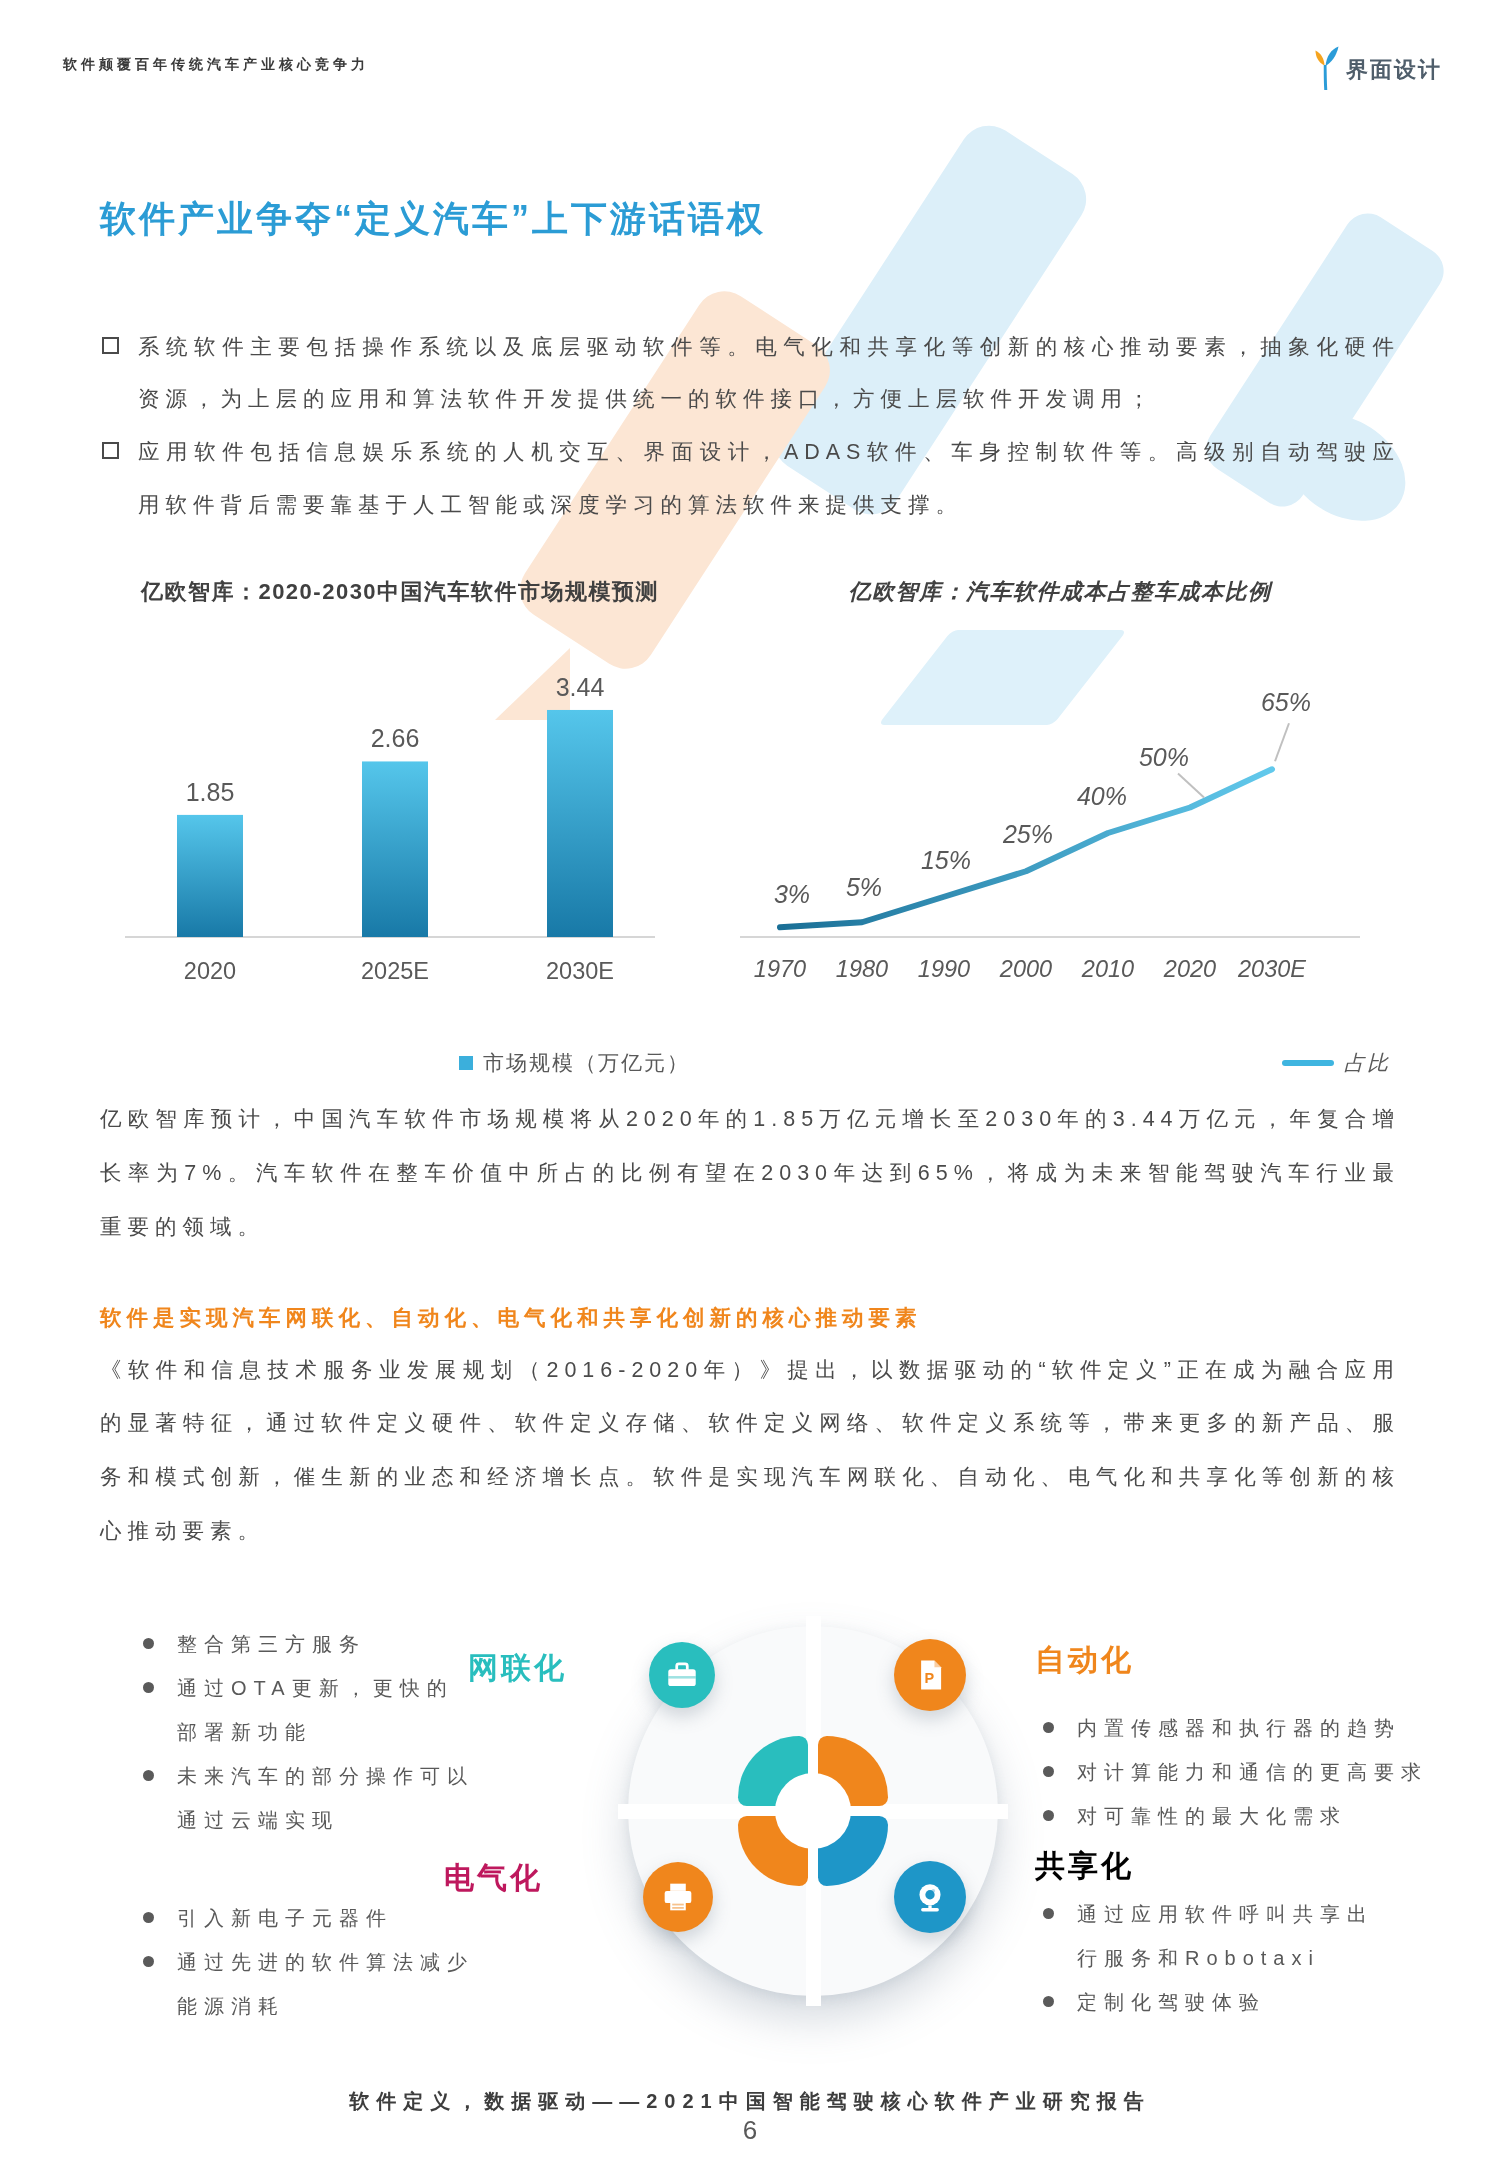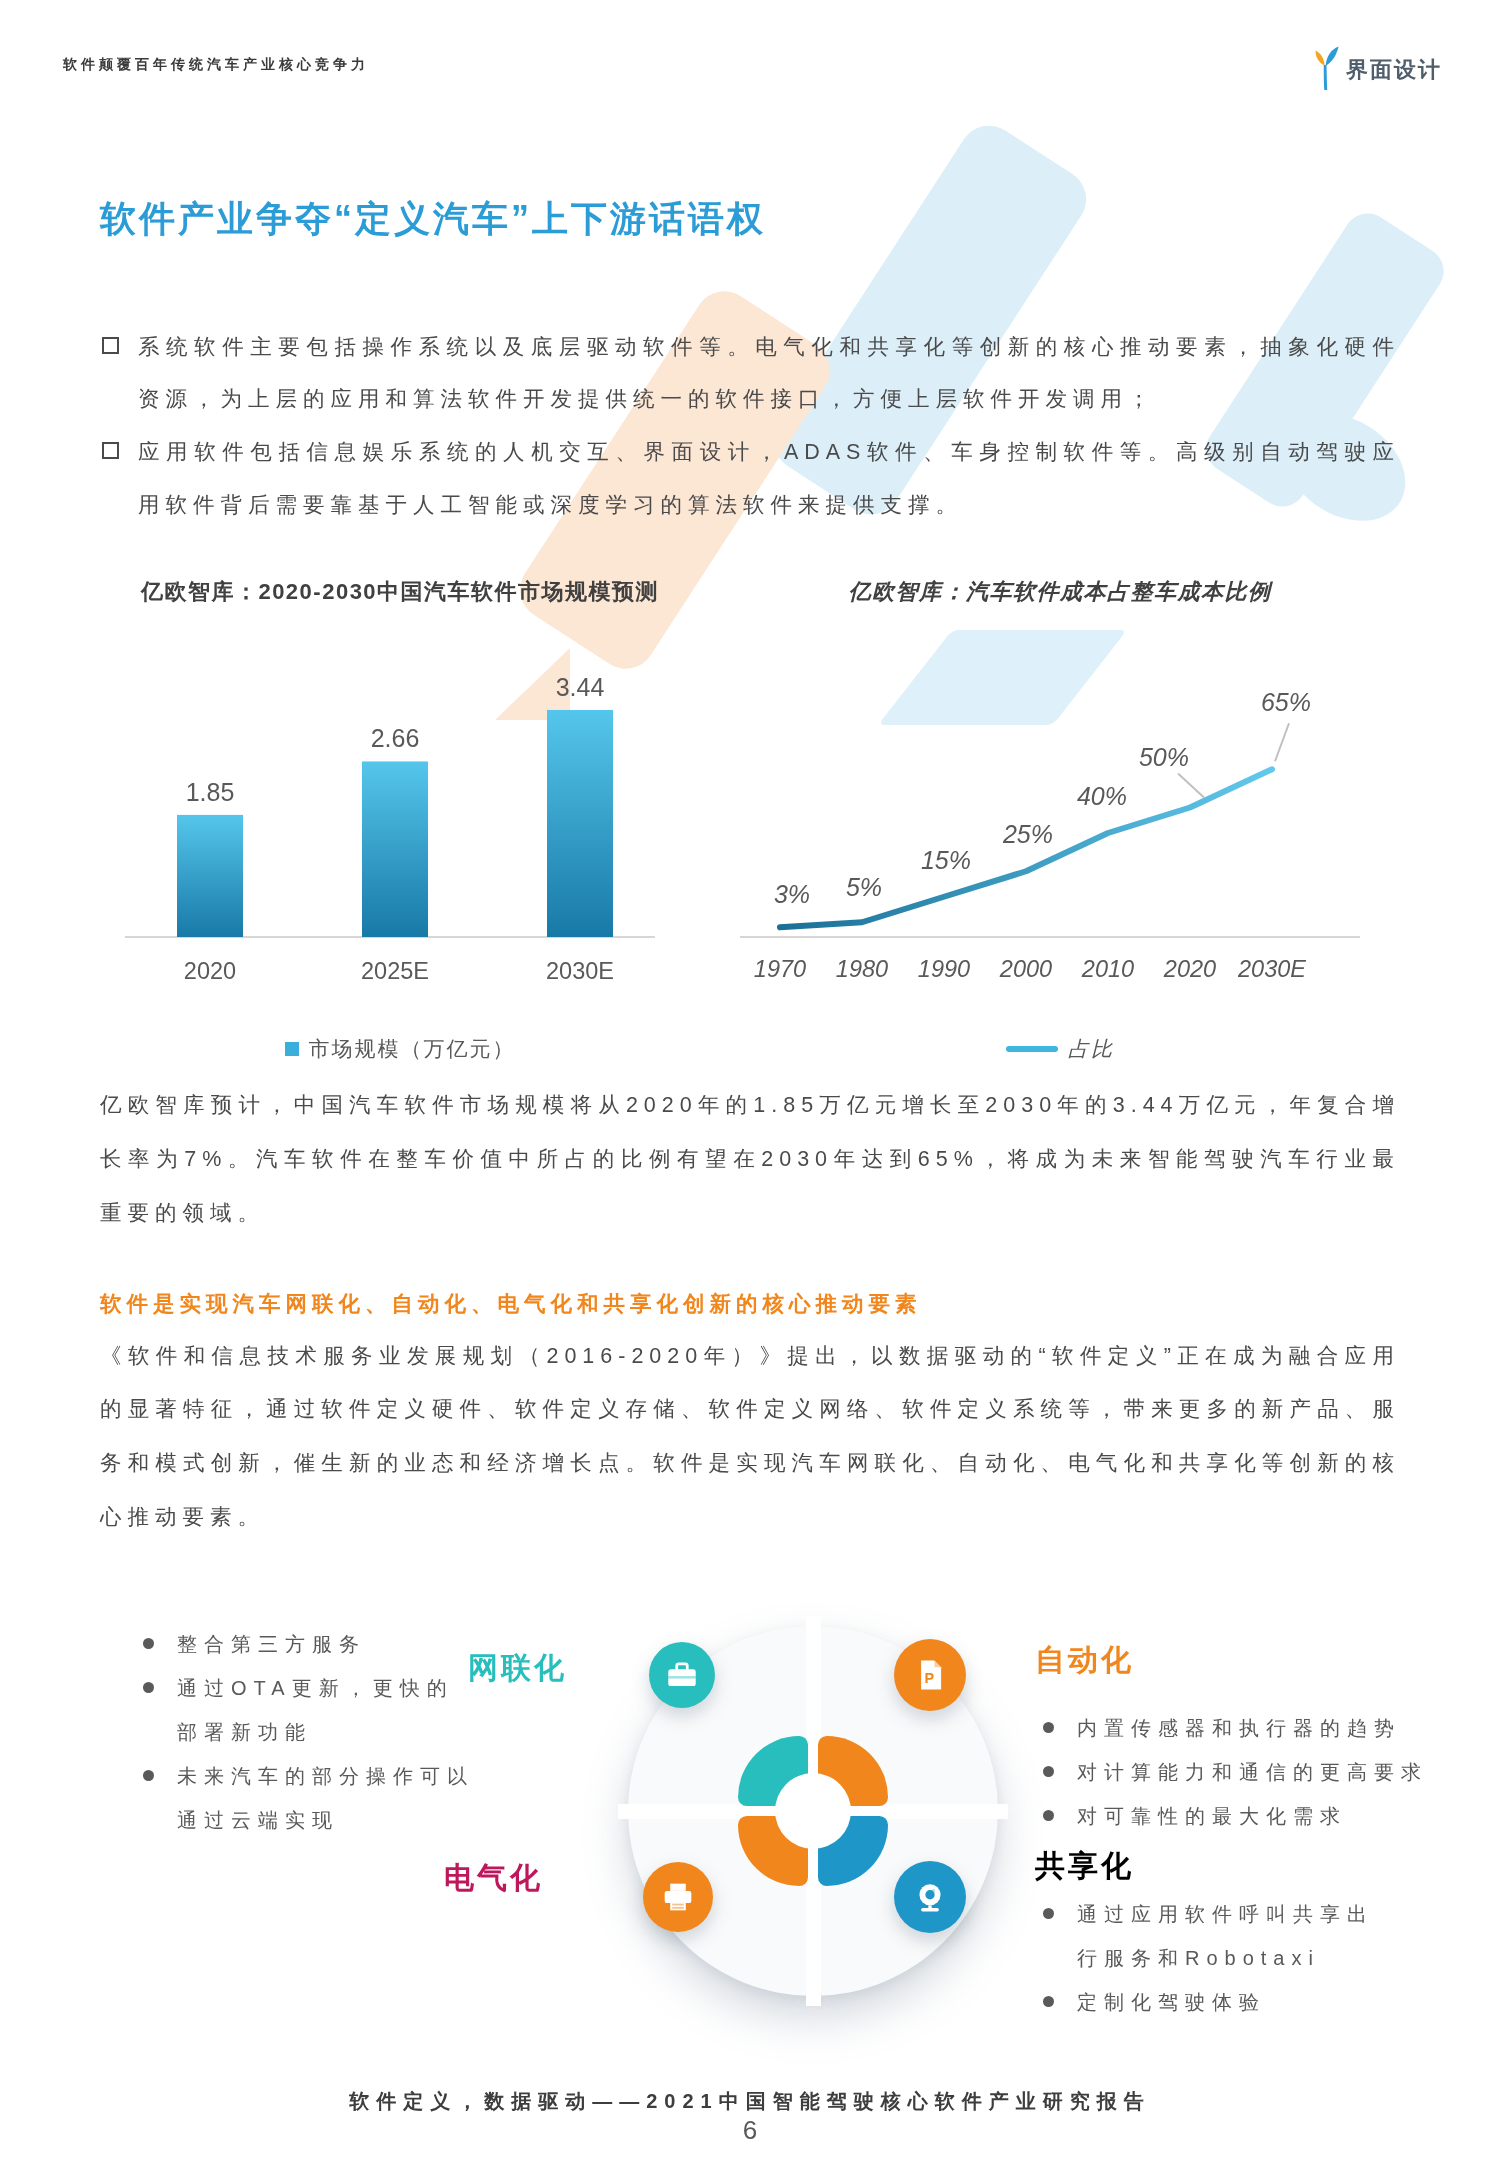--- a/index.html
+++ b/index.html
@@ -27,21 +27,21 @@
   
   .top-bullets{list-style:none;margin:78px 100px 0 100px;padding:0;}
   .top-bullets li{position:relative;padding-left:38px;font-size:21.5px;color:#4A4A4A;line-height:2.45;letter-spacing:6px;text-align:justify;}
   .top-bullets li::before{content:"";position:absolute;left:2px;top:16px;width:13px;height:13px;border:2.5px solid #4A4A4A;background:#fff;}
 
   
   .charts{display:flex;margin:46px 0 0 0;}
   .chart-col-left{width:580px;margin-left:110px;}
   .chart-col-right{width:660px;margin-left:40px;font-style:italic;}
   .chart-title{font-size:22px;font-weight:bold;color:#404040;letter-spacing:1.5px;text-align:center;margin:0 0 10px 0;}
-  .legend{display:flex;justify-content:center;align-items:center;gap:10px;margin-top:14px;font-size:21px;color:#595959;letter-spacing:2px;}
+  .legend{display:flex;justify-content:flex-end;align-items:center;gap:10px;margin-top:28px;font-size:21px;color:#595959;letter-spacing:2px;}
   .legend-square{width:14px;height:14px;display:inline-block;}
   .legend-line{width:52px;height:6px;border-radius:3px;display:inline-block;}
 
   .source-note{margin:26px 0 0 110px;font-size:17px;color:#595959;letter-spacing:2px;}
   .para{margin:16px 100px 0 100px;font-size:21.5px;color:#4A4A4A;line-height:2.5;letter-spacing:6px;text-align:justify;}
   .orange-heading{margin:48px 0 0 100px;font-size:21.5px;font-weight:bold;letter-spacing:5px;}
   .para2{margin-top:12px;}
 
   
   .eco{position:absolute;left:0;top:1608px;width:1500px;height:470px;z-index:2;}
@@ -175,20 +175,24 @@
   <div class="eco">
 
     <ul class="eco-list" style="left:135px;top:14px;width:345px;">
         <li>整合第三方服务</li>
         <li>通过OTA更新，更快的部署新功能</li>
         <li>未来汽车的部分操作可以通过云端实现</li>
       </ul>
     <div class="eco-label" style="left: 468px; top: 40px; color: rgb(41, 190, 190);">网联化</div>
 
     <div class="eco-label" style="left: 444px; top: 250px; color: #be185d;">电气化</div>
+    <ul class="eco-list" style="left:135px;top:288px;width:345px;">
+        <li>引入新电子元器件</li>
+        <li>通过先进的软件算法减少能源消耗</li>
+      </ul>
 
     <div class="eco-label" style="left: 1035px; top: 32px; color: rgb(240, 134, 28);">自动化</div>
     <ul class="eco-list" style="left:1035px;top:98px;width:400px;">
         <li>内置传感器和执行器的趋势</li>
         <li>对计算能力和通信的更高要求</li>
         <li>对可靠性的最大化需求</li>
       </ul>
 
     <div class="eco-label" style="left: 1035px; top: 238px; color: #000000;">共享化</div>
     <ul class="eco-list" style="left:1035px;top:284px;width:365px;">

